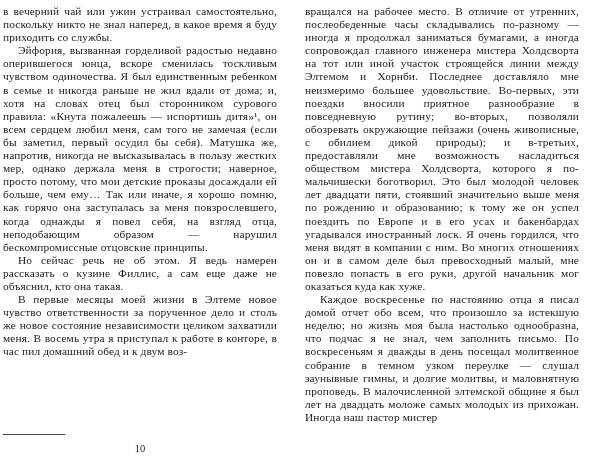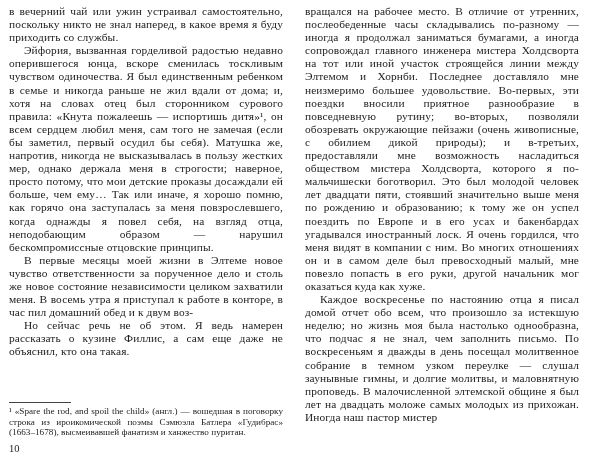--- a/index.html
+++ b/index.html
@@ -13,21 +13,21 @@
     font-family: "Liberation Serif", "DejaVu Serif", serif;
     color: #1c1c1c;
     overflow: hidden;
   }
   .spread {
     box-sizing: border-box;
     width: 588px;
     height: 461px;
     display: flex;
     justify-content: space-between;
-    padding: 5px 9px 6px 9px;
+    padding: 5px 9px 6px 3px;
   }
   .page {
     width: 274px;
     display: flex;
     flex-direction: column;
     overflow: hidden;
   }
   .page-text p {
     margin: 0;
     font-size: 11.4px;
@@ -52,44 +52,43 @@
   .footnote {
     font-size: 9.2px;
     line-height: 10.6px;
     text-align: justify;
     margin: 0;
     hyphens: auto;
     -webkit-hyphens: auto;
   }
   .pagenum {
     margin-top: 5px;
-    text-align: left;
+    text-align: center;
     font-size: 10.5px;
     line-height: 12px;
   }
   .right .pagenum {
     margin-top: auto;
     padding-top: 5px;
   }
 </style>
 </head>
 <body>
 
 <div class="spread">
 
   <div class="page left">
     <div class="page-text">
       <p>в вечерний чай или ужин устраивал самостоятельно, поскольку никто не знал наперед, в какое время я буду приходить со службы.</p>
       <p class="indent">Эйфория, вызванная горделивой радостью недавно оперившегося юнца, вскоре сменилась тоскливым чувством одиночества. Я был единственным ребенком в семье и никогда раньше не жил вдали от дома; и, хотя на словах отец был сторонником сурового правила: «Кнута пожалеешь — испортишь дитя»¹, он всем сердцем любил меня, сам того не замечая (если бы заметил, первый осудил бы себя). Матушка же, напротив, никогда не высказывалась в пользу жестких мер, однако держала меня в строгости; наверное, просто потому, что мои детские проказы досаждали ей больше, чем ему… Так или иначе, я хорошо помню, как горячо она заступалась за меня повзрослевшего, когда однажды я повел себя, на взгляд отца, неподобающим образом — нарушил бескомпромиссные отцовские принципы.</p>
+      <p class="indent">Но сейчас речь не об этом. Я ведь намерен рассказать о кузине Филлис, а сам еще даже не объяснил, кто она такая.</p>
       <p class="indent">В первые месяцы моей жизни в Элтеме новое чувство ответственности за порученное дело и столь же новое состояние независимости целиком захватили меня. В восемь утра я приступал к работе в конторе, в час пил домашний обед и к двум воз-</p>
-      <p class="indent">Но сейчас речь не об этом. Я ведь намерен рассказать о кузине Филлис, а сам еще даже не объяснил, кто она такая.</p>
     </div>
     <div class="footnote-area">
       <div class="footnote-rule"></div>
-      <p class="footnote">¹ «Spare the rod, and spoil the child» (англ.) — вошедшая в поговорку строка из ироикомической поэмы Сэмюэла Батлера «Гудибрас» (1663–1678), высмеивавшей фанатизм и ханжество пуритан.</p>
     </div>
     <div class="pagenum">10</div>
   </div>
 
   <div class="page right">
     <div class="page-text">
       <p>вращался на рабочее место. В отличие от утренних, послеобеденные часы складывались по-разному — иногда я продолжал заниматься бумагами, а иногда сопровождал главного инженера мистера Холдсворта на тот или иной участок строящейся линии между Элтемом и Хорнби. Последнее доставляло мне неизмеримо большее удовольствие. Во-первых, эти поездки вносили приятное разнообразие в повседневную рутину; во-вторых, позволяли обозревать окружающие пейзажи (очень живописные, с обилием дикой природы); и в-третьих, предоставляли мне возможность насладиться обществом мистера Холдсворта, которого я по-мальчишески боготворил. Это был молодой человек лет двадцати пяти, стоявший значительно выше меня по рождению и образованию; к тому же он успел поездить по Европе и в его усах и бакенбардах угадывался иностранный лоск. Я очень гордился, что меня видят в компании с ним. Во многих отношениях он и в самом деле был превосходный малый, мне повезло попасть в его руки, другой начальник мог оказаться куда как хуже.</p>
       <p class="indent">Каждое воскресенье по настоянию отца я писал домой отчет обо всем, что произошло за истекшую неделю; но жизнь моя была настолько однообразна, что подчас я не знал, чем заполнить письмо. По воскресеньям я дважды в день посещал молитвенное собрание в темном узком переулке — слушал заунывные гимны, и долгие молитвы, и маловнятную проповедь. В малочисленной элтемской общине я был лет на двадцать моложе самых молодых из прихожан. Иногда наш пастор мистер</p>
     </div>
   </div>

